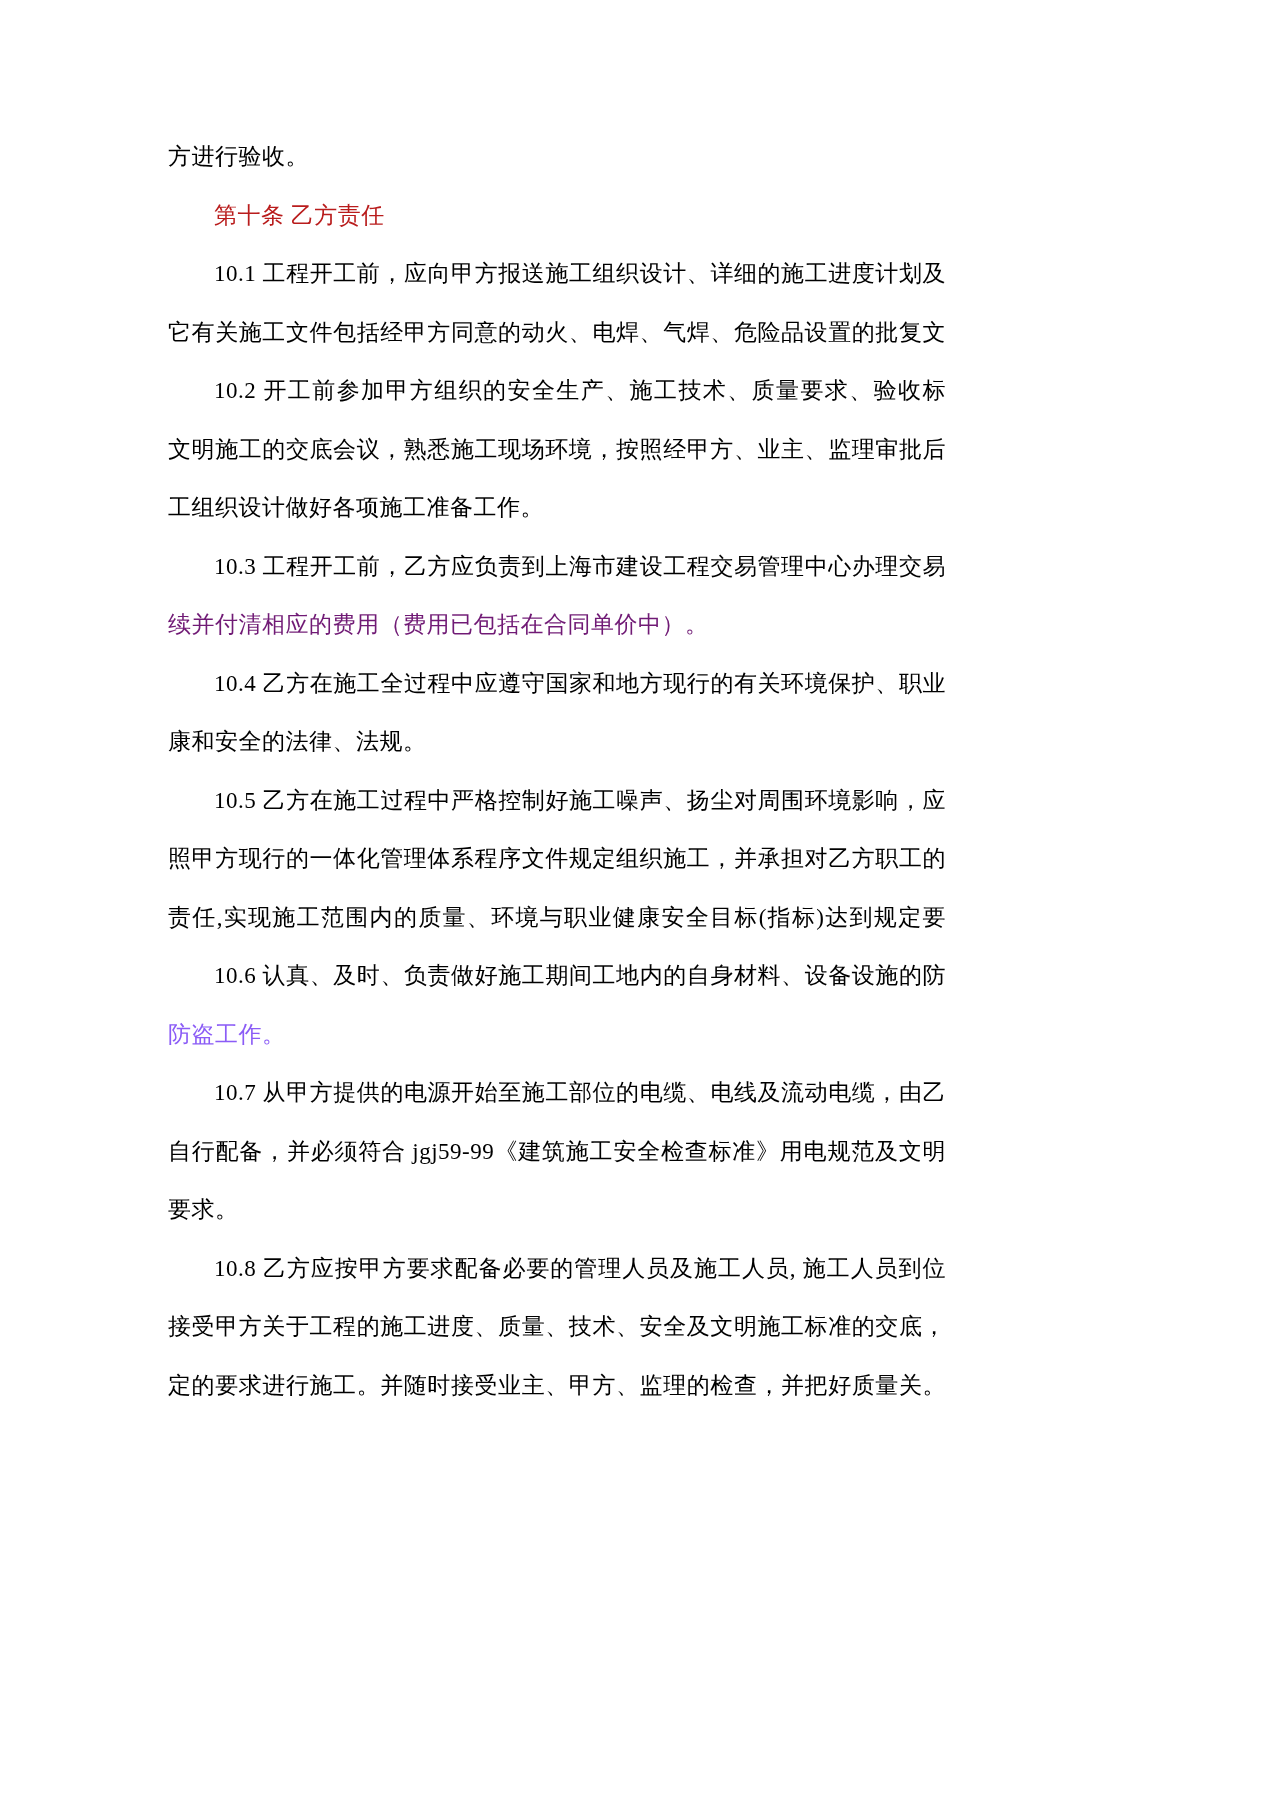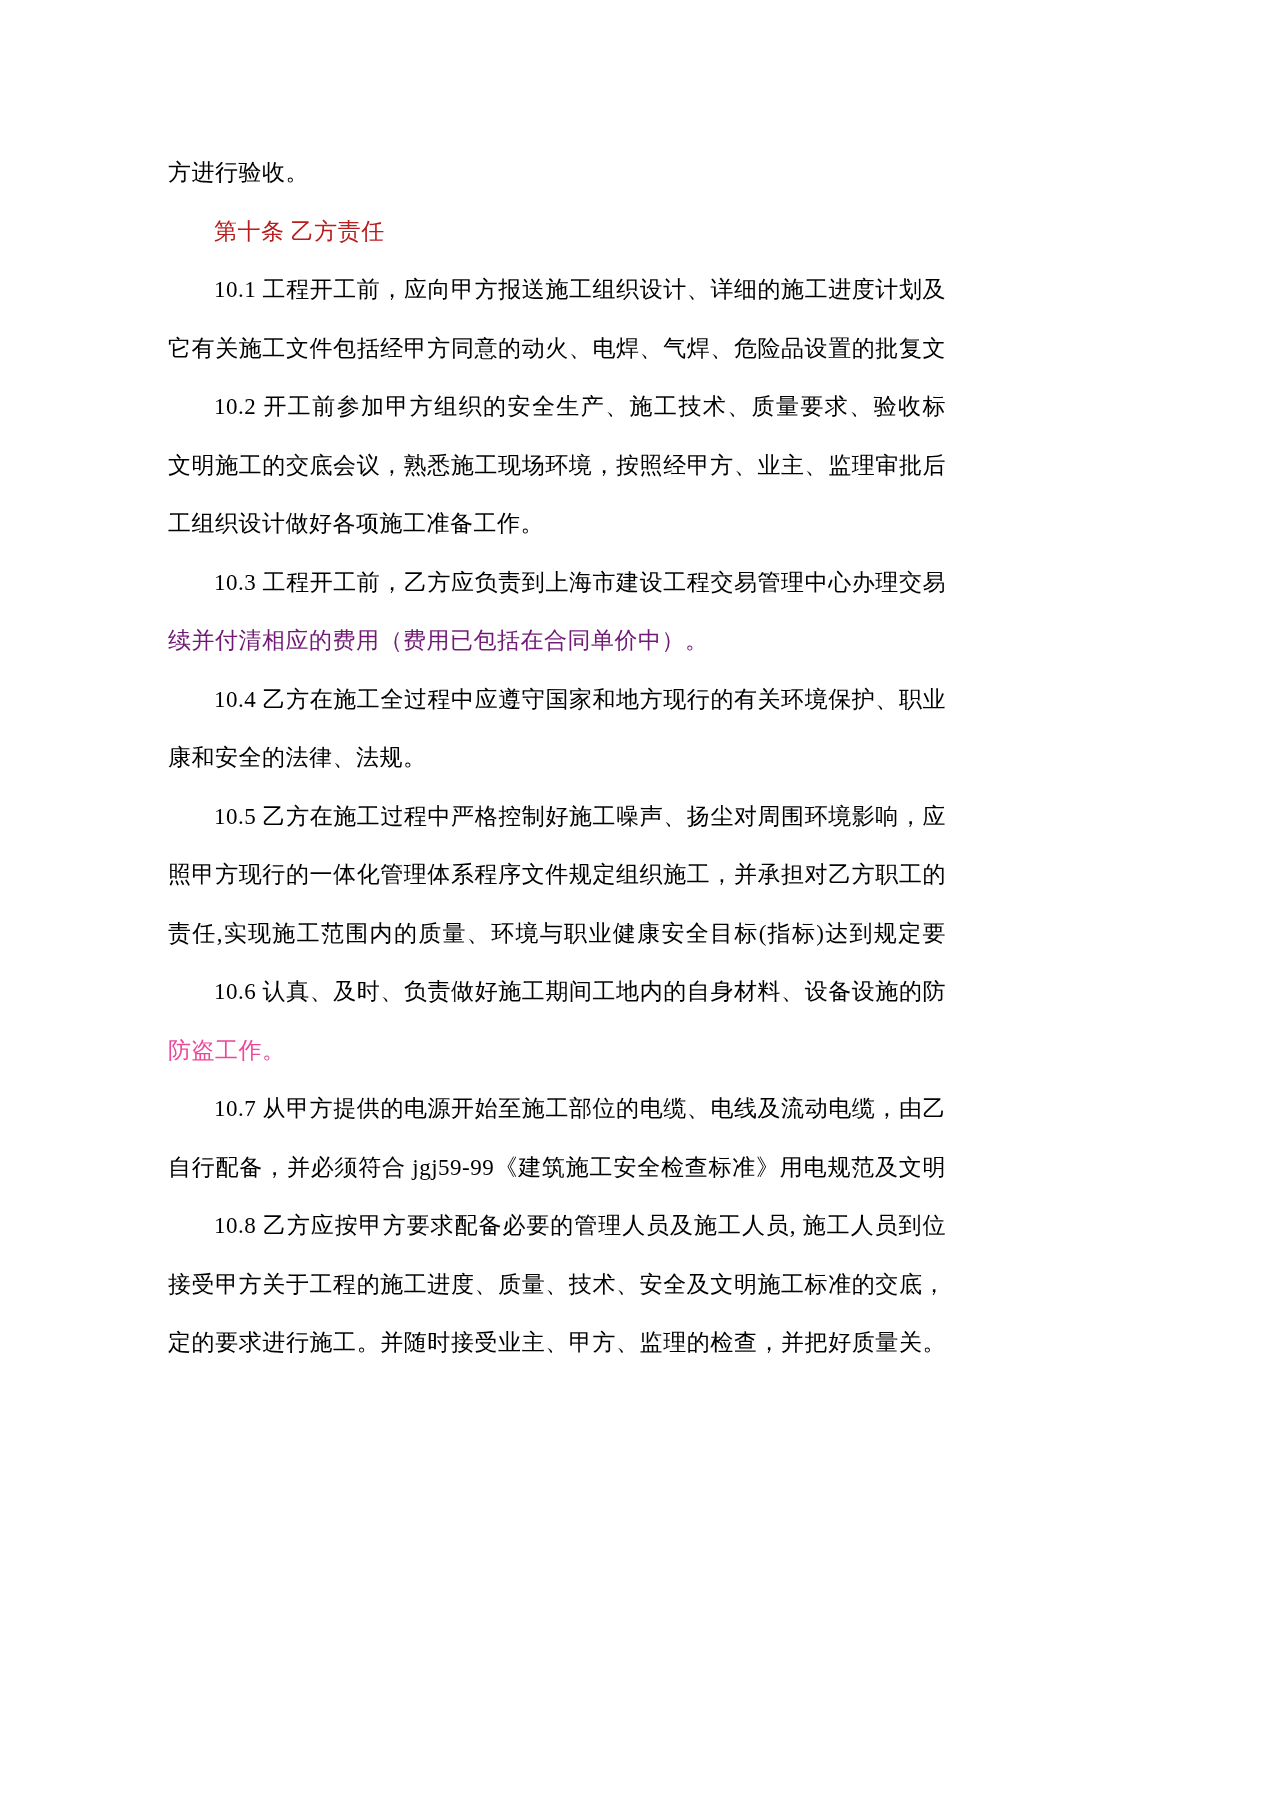--- a/index.html
+++ b/index.html
@@ -11,21 +11,21 @@
     position: relative;
     width: 1280px;
     height: 1810px;
     background: #ffffff;
     overflow: hidden;
     font-family: "Liberation Serif", "DejaVu Serif", serif;
   }
   .text-block {
     position: absolute;
     left: 168px;
-    top: 144px;
+    top: 128px;
     width: 778px;
   }
   .line {
     margin: 0;
     padding: 0;
     font-size: 23px;
     color: #000000;
     line-height: 58.5px;
     height: 58.5px;
     white-space: normal;
@@ -55,20 +55,21 @@
       <p class="line justify" style="color: rgb(0, 0, 0);">文明施工的交底会议，熟悉施工现场环境，按照经甲方、业主、监理审批后的施</p>
       <p class="line" style="color: rgb(0, 0, 0);">工组织设计做好各项施工准备工作。</p>
       <p class="line indent justify" style="color: rgb(0, 0, 0);">10.3 工程开工前，乙方应负责到上海市建设工程交易管理中心办理交易手</p>
       <p class="line" style="color: #701a75;">续并付清相应的费用（费用已包括在合同单价中）。</p>
       <p class="line indent justify" style="color: rgb(0, 0, 0);">10.4 乙方在施工全过程中应遵守国家和地方现行的有关环境保护、职业健</p>
       <p class="line" style="color: rgb(0, 0, 0);">康和安全的法律、法规。</p>
       <p class="line indent justify" style="color: rgb(0, 0, 0);">10.5 乙方在施工过程中严格控制好施工噪声、扬尘对周围环境影响，应遵</p>
       <p class="line justify" style="color: rgb(0, 0, 0);">照甲方现行的一体化管理体系程序文件规定组织施工，并承担对乙方职工的教育</p>
       <p class="line justify" style="color: rgb(0, 0, 0);">责任,实现施工范围内的质量、环境与职业健康安全目标(指标)达到规定要求。</p>
       <p class="line indent justify" style="color: rgb(0, 0, 0);">10.6 认真、及时、负责做好施工期间工地内的自身材料、设备设施的防火、</p>
-      <p class="line" style="color: #ec4899;">防盗工作。</p>
+      <p class="line" style="color: #8b5cf6;">防盗工作。</p>
       <p class="line indent justify" style="color: rgb(0, 0, 0);">10.7 从甲方提供的电源开始至施工部位的电缆、电线及流动电缆，由乙方</p>
       <p class="line justify" style="color: rgb(0, 0, 0);">自行配备，并必须符合 jgj59-99《建筑施工安全检查标准》用电规范及文明工地</p>
+      <p class="line" style="color: rgb(0, 0, 0);">要求。</p>
       <p class="line indent justify" style="color: rgb(0, 0, 0);">10.8 乙方应按甲方要求配备必要的管理人员及施工人员, 施工人员到位后,</p>
       <p class="line justify" style="color: rgb(0, 0, 0);">接受甲方关于工程的施工进度、质量、技术、安全及文明施工标准的交底，按规</p>
       <p class="line justify" style="color: rgb(0, 0, 0);">定的要求进行施工。并随时接受业主、甲方、监理的检查，并把好质量关。在施</p>
     </div>
 </div>
 
 </body></html>

